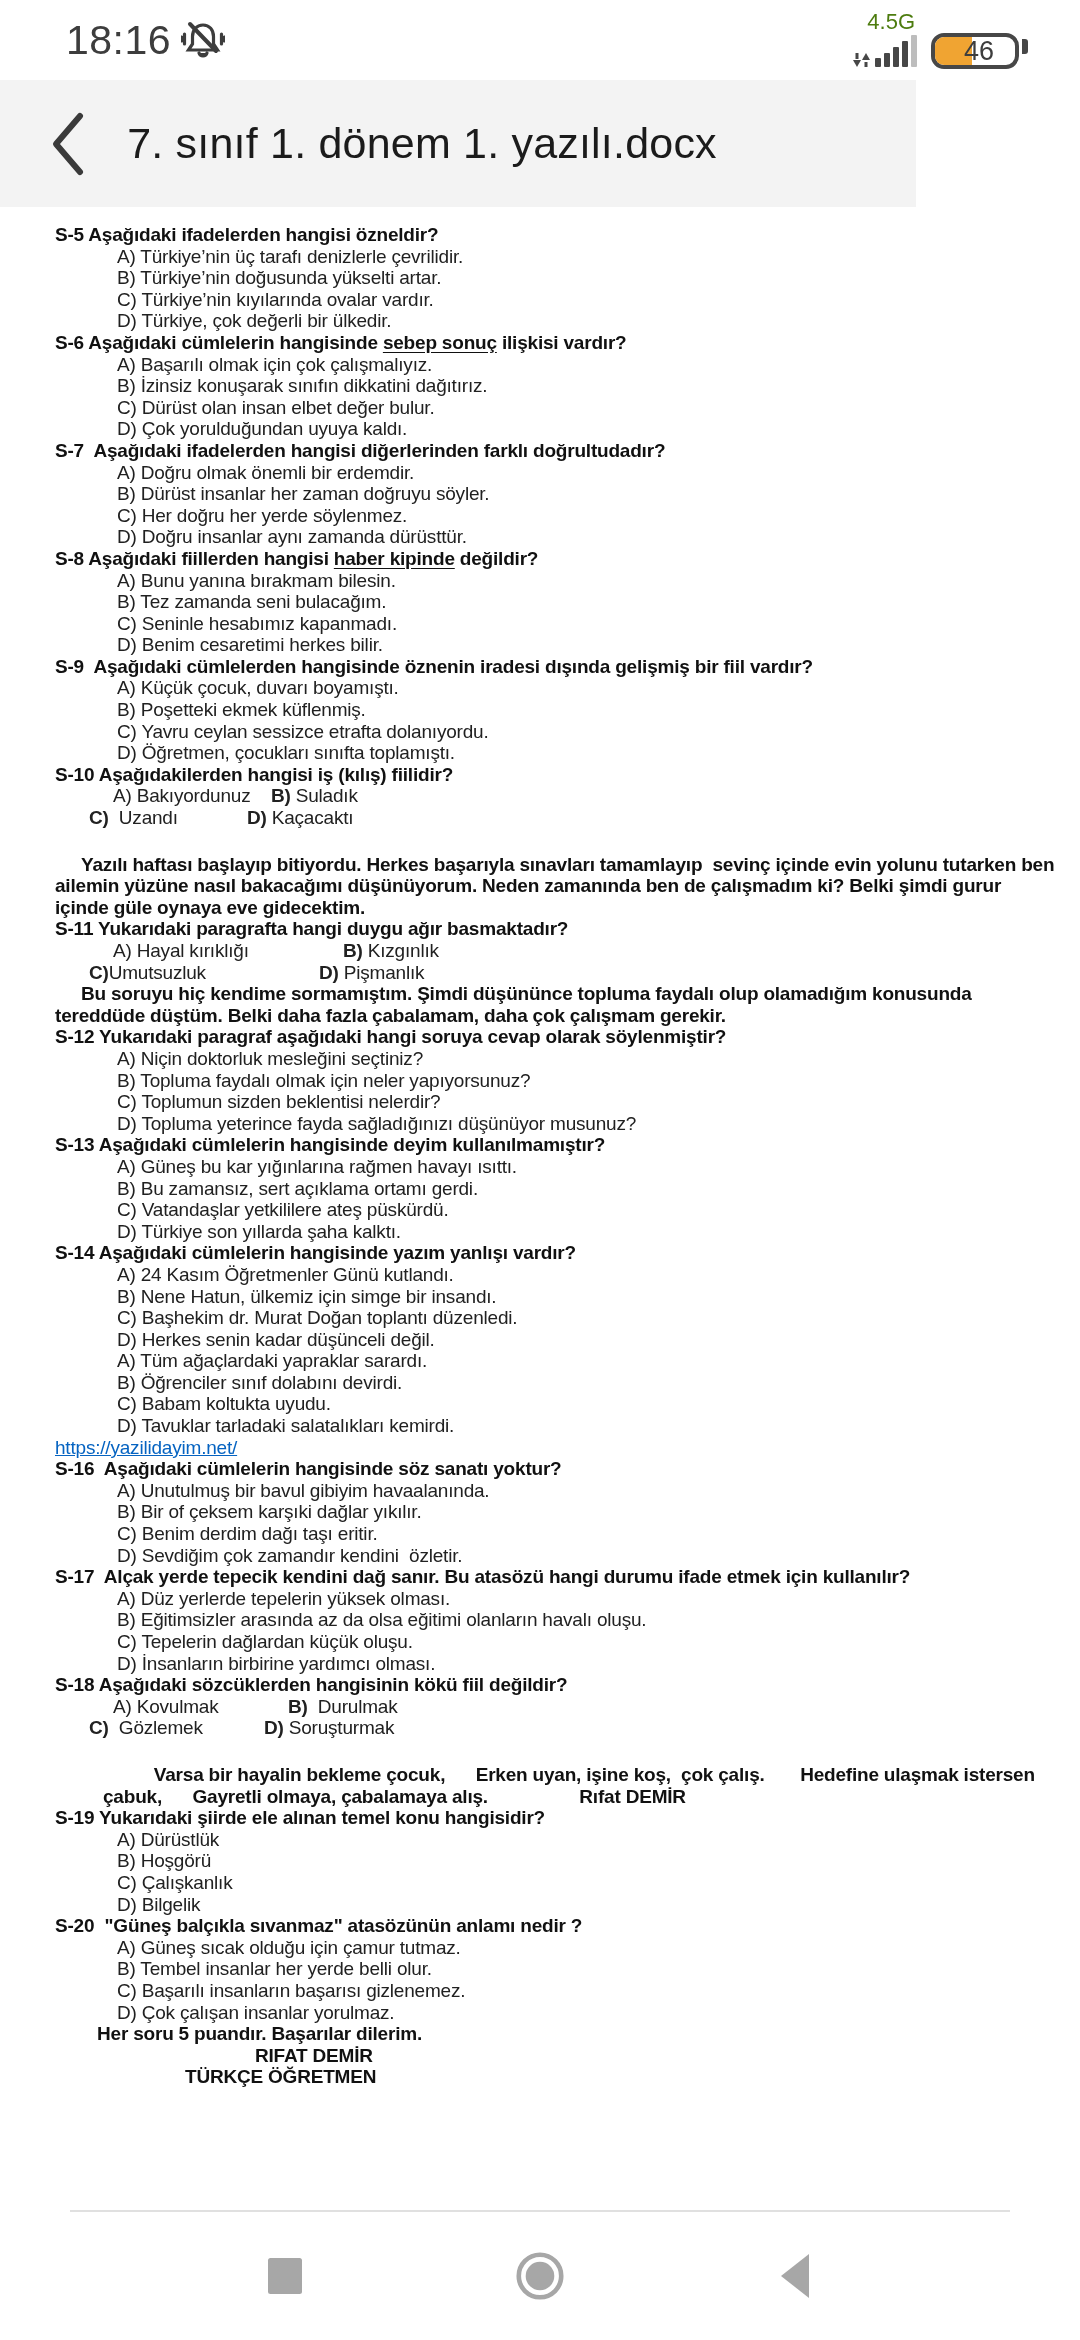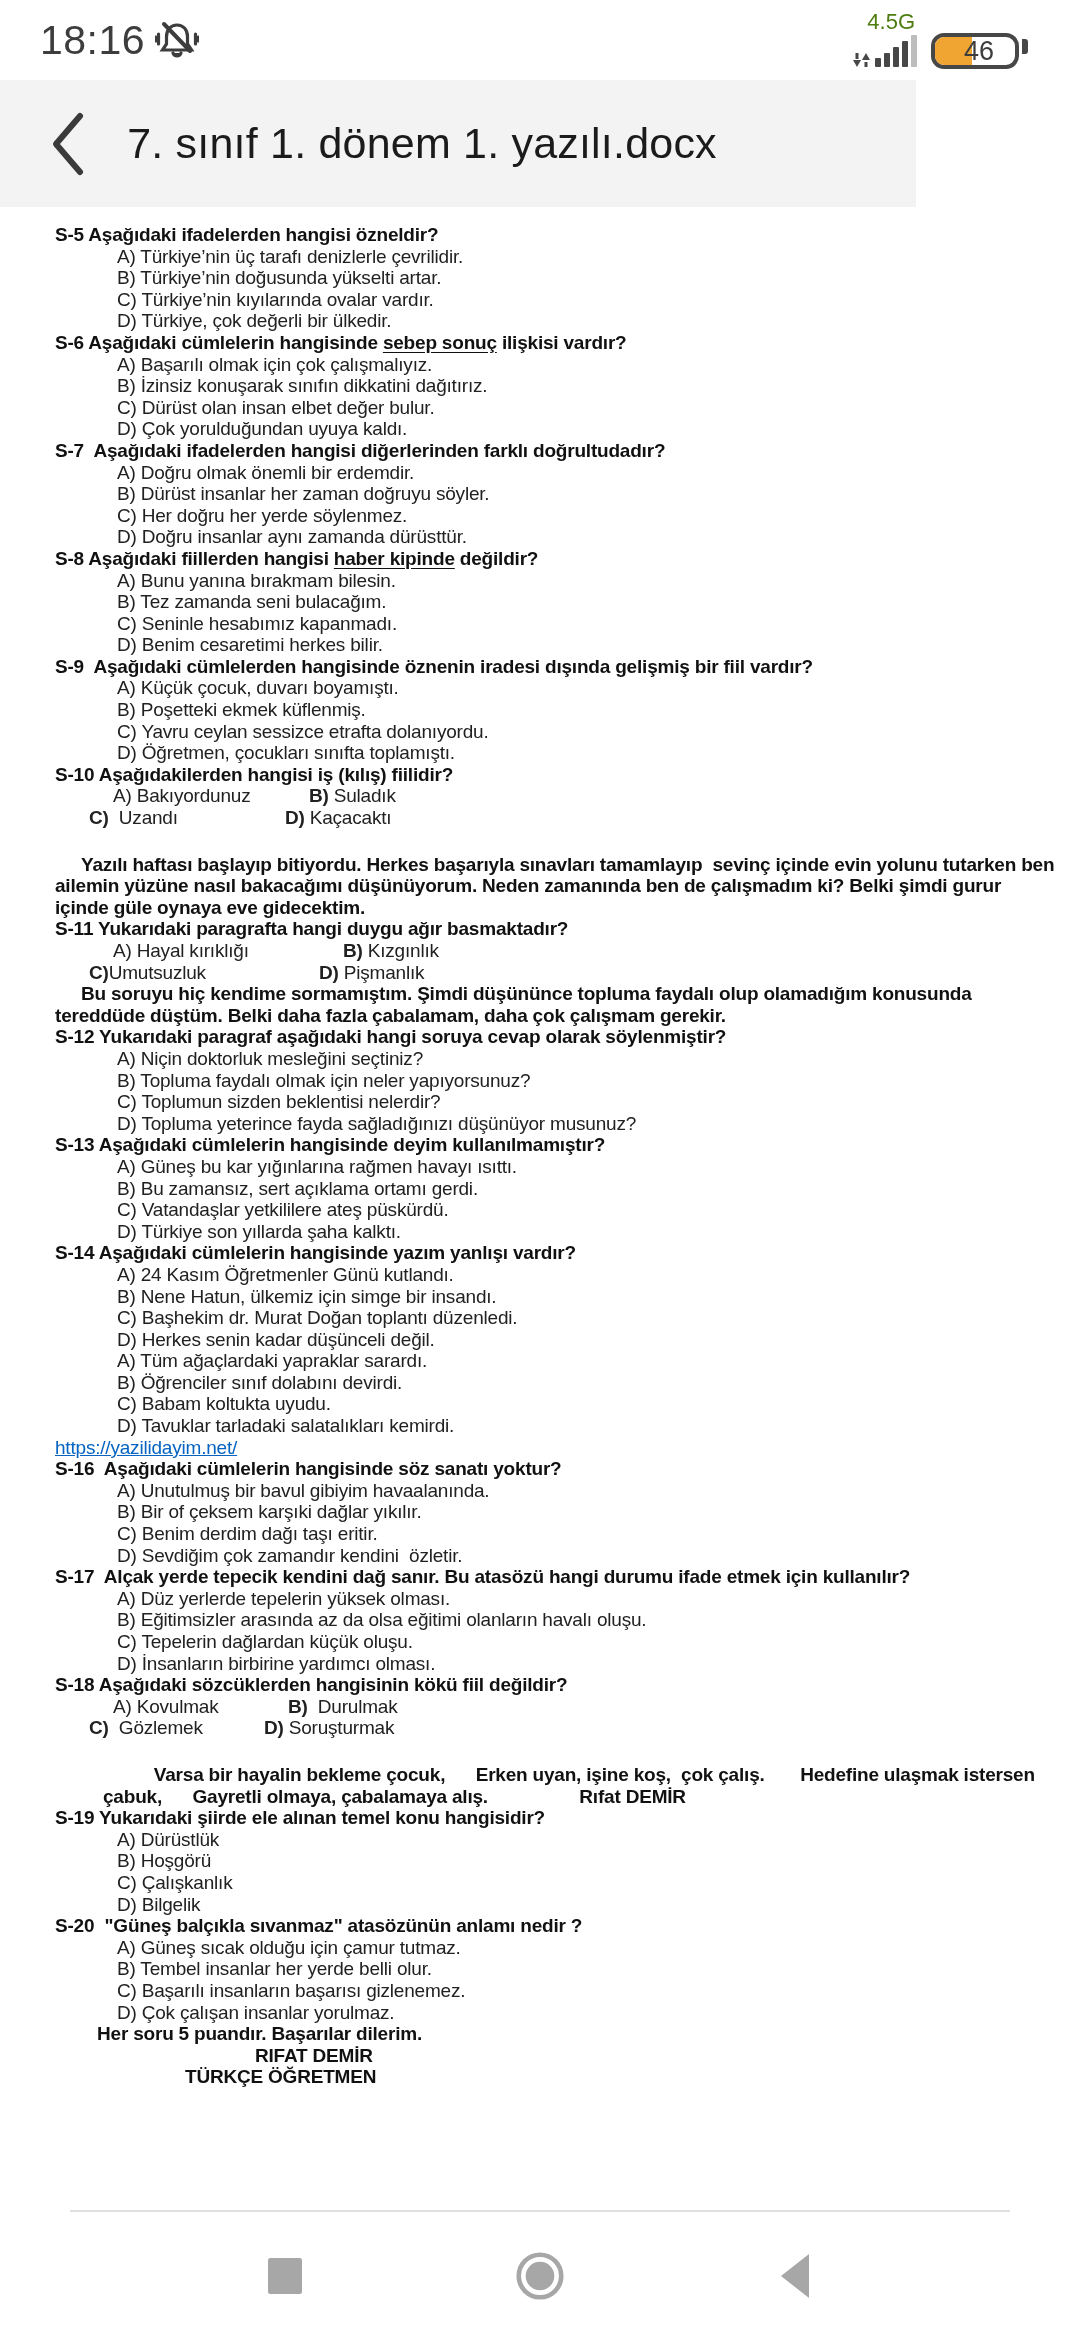--- a/index.html
+++ b/index.html
@@ -5,21 +5,21 @@
   html,body{margin:0;padding:0;}
   body{
     width:1080px;height:2340px;position:relative;overflow:hidden;
     background:#ffffff;font-family:"Liberation Sans",sans-serif;
     -webkit-font-smoothing:antialiased;
   }
   
   .status-bar{
     position:absolute;top:0;left:0;width:1080px;height:80px;background:#ffffff;
     display:flex;align-items:center;justify-content:space-between;
-    padding:0 52px 0 40px;box-sizing:border-box;color:#3d3d3d;
+    padding:0 52px 0 66px;box-sizing:border-box;color:#3d3d3d;
   }
   .sb-left{display:flex;align-items:center;gap:10px;}
   .sb-time{font-size:41px;letter-spacing:0.5px;color:#3d3d3d;}
   .sb-right{display:flex;align-items:flex-end;gap:14px;}
   .net{display:flex;flex-direction:column;align-items:flex-end;line-height:1;margin-bottom:2px;}
   .net-type{font-size:22px;color:#4d7c0f;margin-bottom:2px;margin-right:2px;}
   .net-row{display:flex;align-items:flex-end;gap:4px;}
   .bars{display:flex;align-items:flex-end;gap:3px;}
   .bar{width:6px;background:#474747;border-radius:1px;}
   .bar:nth-child(1){height:9px;}.bar:nth-child(2){height:14px;}
@@ -47,21 +47,21 @@
     position:absolute;top:207px;left:0;width:1080px;height:2002px;overflow:hidden;
     padding:17px 24px 0 55px;box-sizing:border-box;
     font-size:19px;line-height:21.6px;color:#212121;letter-spacing:-0.2px;
   }
   .doc *{white-space:pre-wrap;}
   .q-head{font-weight:bold;color:#111;}
   .q-head u{text-underline-offset:3px;}
   .opt{margin-left:62px;}
   .optgrid{margin-left:58px;}
   .orow{display:grid;}
-  .g-s-10 .orow{grid-template-columns:158px auto;gap:38px;}
+  .g-s-10 .orow{grid-template-columns:158px auto;}
   .g-s-11 .orow{grid-template-columns:230px auto;}
   .g-s-18 .orow{grid-template-columns:175px auto;}
   .orow.row2{margin-left:-24px;}
   .ocell b{font-weight:bold;}
   .ocell b.nb{font-weight:normal;}
   .para{font-weight:bold;text-indent:26px;color:#111;}
   .poem{font-weight:bold;color:#111;margin-left:48px;}
   .doclink{color:#0563c1;text-decoration:underline;cursor:pointer;}
   .note{font-weight:bold;margin-left:42px;color:#111;}
   .sig1{font-weight:bold;margin-left:200px;color:#111;}

